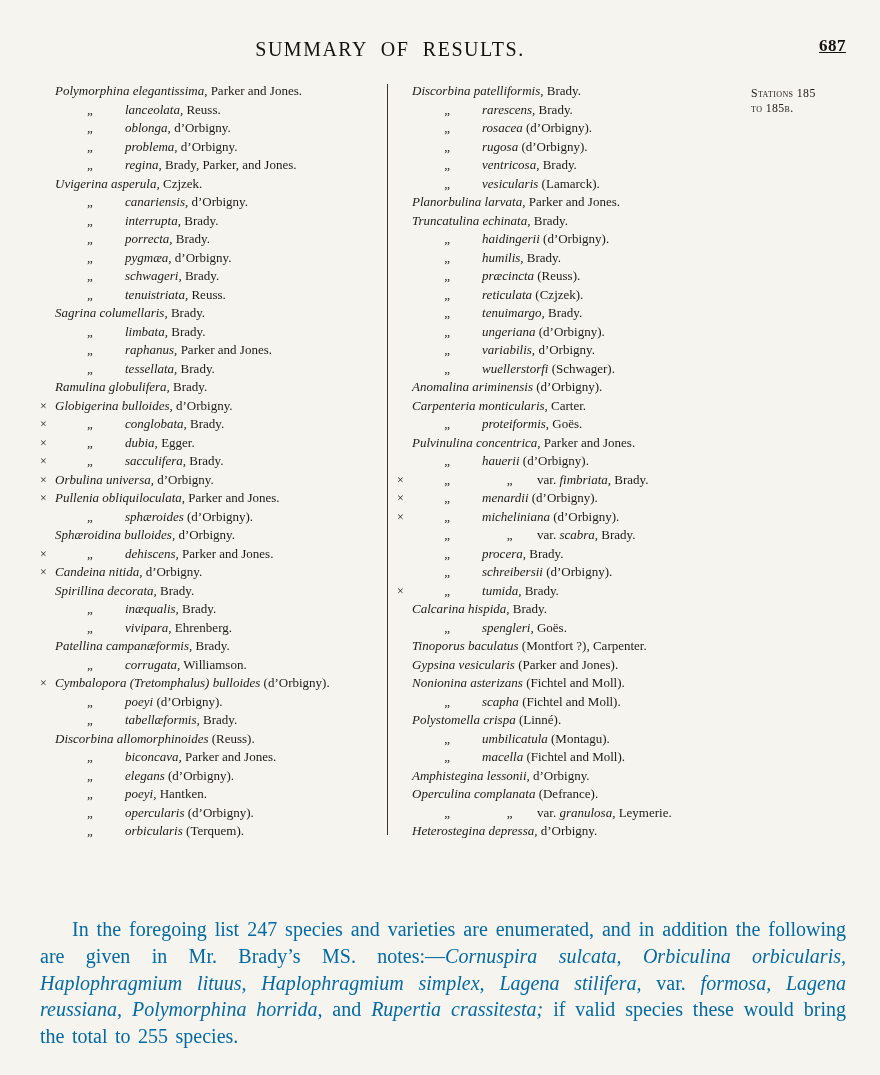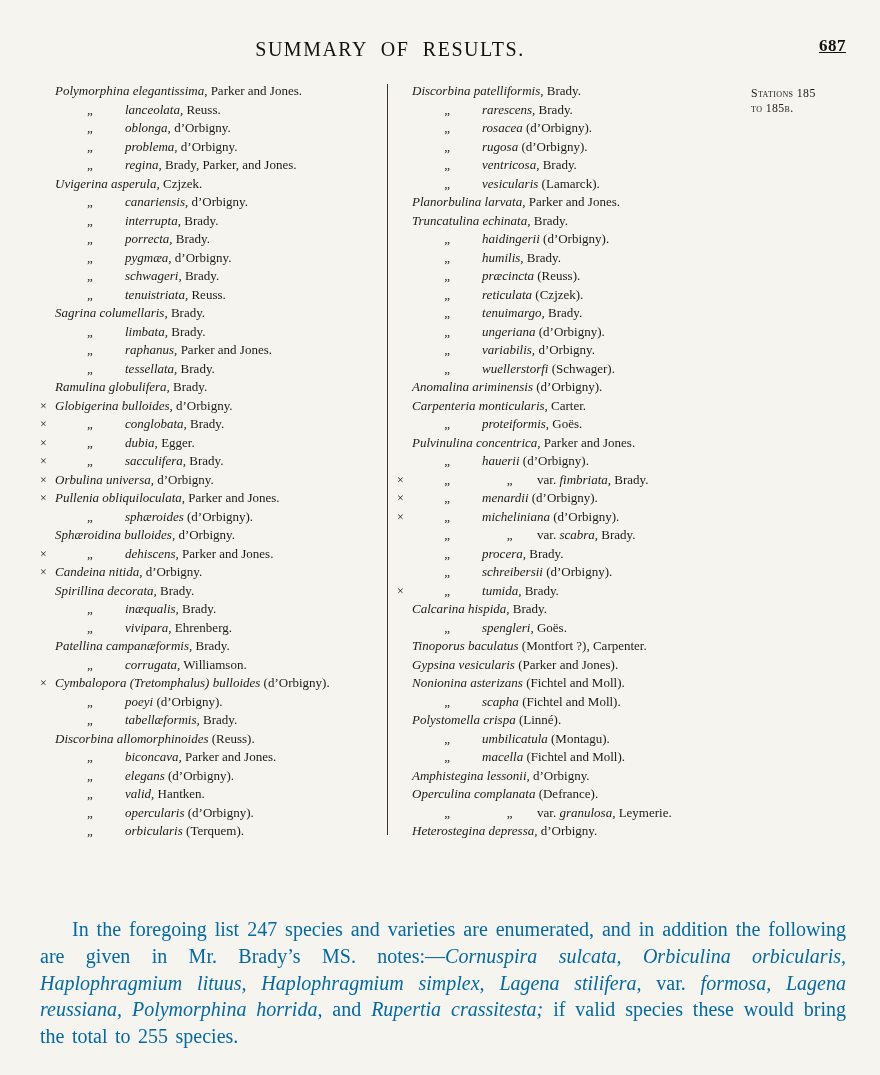--- a/index.html
+++ b/index.html
@@ -108,21 +108,21 @@
         <div class="entry-line"><span class="x-marker"></span><span class="ditto">„</span><span class="it">inæqualis,</span><span class="rm"> Brady.</span></div>
         <div class="entry-line"><span class="x-marker"></span><span class="ditto">„</span><span class="it">vivipara,</span><span class="rm"> Ehrenberg.</span></div>
         <div class="entry-line"><span class="x-marker"></span><span class="it">Patellina campanæformis,</span><span class="rm"> Brady.</span></div>
         <div class="entry-line"><span class="x-marker"></span><span class="ditto">„</span><span class="it">corrugata,</span><span class="rm"> Williamson.</span></div>
         <div class="entry-line"><span class="x-marker">×</span><span class="it">Cymbalopora (Tretomphalus) bulloides</span><span class="rm"> (d’Orbigny).</span></div>
         <div class="entry-line"><span class="x-marker"></span><span class="ditto">„</span><span class="it">poeyi</span><span class="rm"> (d’Orbigny).</span></div>
         <div class="entry-line"><span class="x-marker"></span><span class="ditto">„</span><span class="it">tabellæformis,</span><span class="rm"> Brady.</span></div>
         <div class="entry-line"><span class="x-marker"></span><span class="it">Discorbina allomorphinoides</span><span class="rm"> (Reuss).</span></div>
         <div class="entry-line"><span class="x-marker"></span><span class="ditto">„</span><span class="it">biconcava,</span><span class="rm"> Parker and Jones.</span></div>
         <div class="entry-line"><span class="x-marker"></span><span class="ditto">„</span><span class="it">elegans</span><span class="rm"> (d’Orbigny).</span></div>
-        <div class="entry-line"><span class="x-marker"></span><span class="ditto">„</span><span class="it">valid,</span><span class="rm"> Hantken.</span></div>
+        <div class="entry-line"><span class="x-marker"></span><span class="ditto">„</span><span class="it">poeyi,</span><span class="rm"> Hantken.</span></div>
         <div class="entry-line"><span class="x-marker"></span><span class="ditto">„</span><span class="it">opercularis</span><span class="rm"> (d’Orbigny).</span></div>
         <div class="entry-line"><span class="x-marker"></span><span class="ditto">„</span><span class="it">orbicularis</span><span class="rm"> (Terquem).</span></div>
       </div>
     <div class="col-divider"></div>
     <div class="col col-right" id="col-right">
         <div class="entry-line"><span class="x-marker"></span><span class="it">Discorbina patelliformis,</span><span class="rm"> Brady.</span></div>
         <div class="entry-line"><span class="x-marker"></span><span class="ditto">„</span><span class="it">rarescens,</span><span class="rm"> Brady.</span></div>
         <div class="entry-line"><span class="x-marker"></span><span class="ditto">„</span><span class="it">rosacea</span><span class="rm"> (d’Orbigny).</span></div>
         <div class="entry-line"><span class="x-marker"></span><span class="ditto">„</span><span class="it">rugosa</span><span class="rm"> (d’Orbigny).</span></div>
         <div class="entry-line"><span class="x-marker"></span><span class="ditto">„</span><span class="it">ventricosa,</span><span class="rm"> Brady.</span></div>

